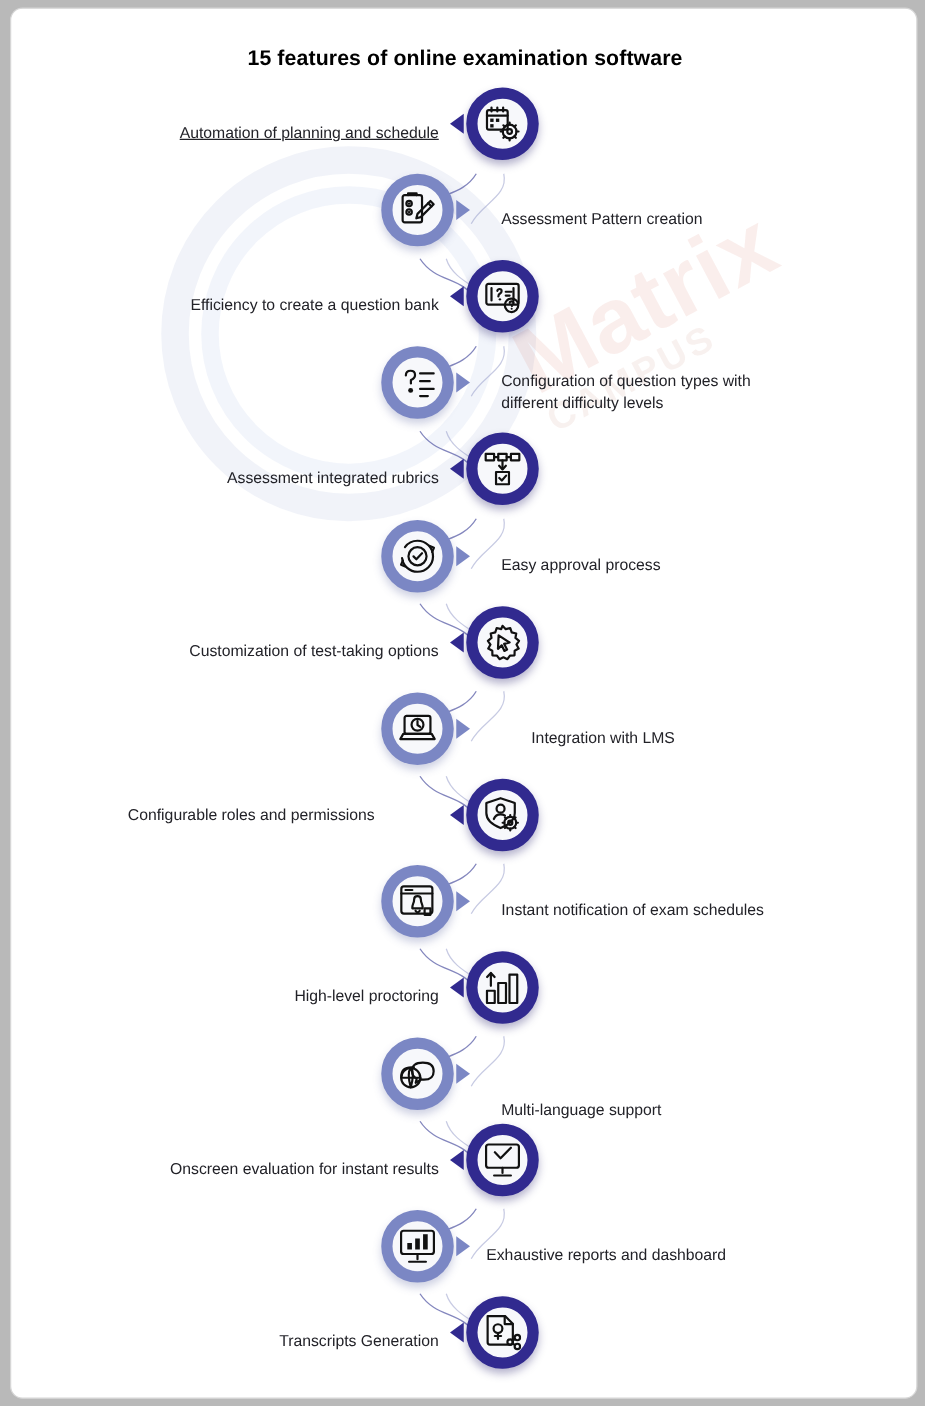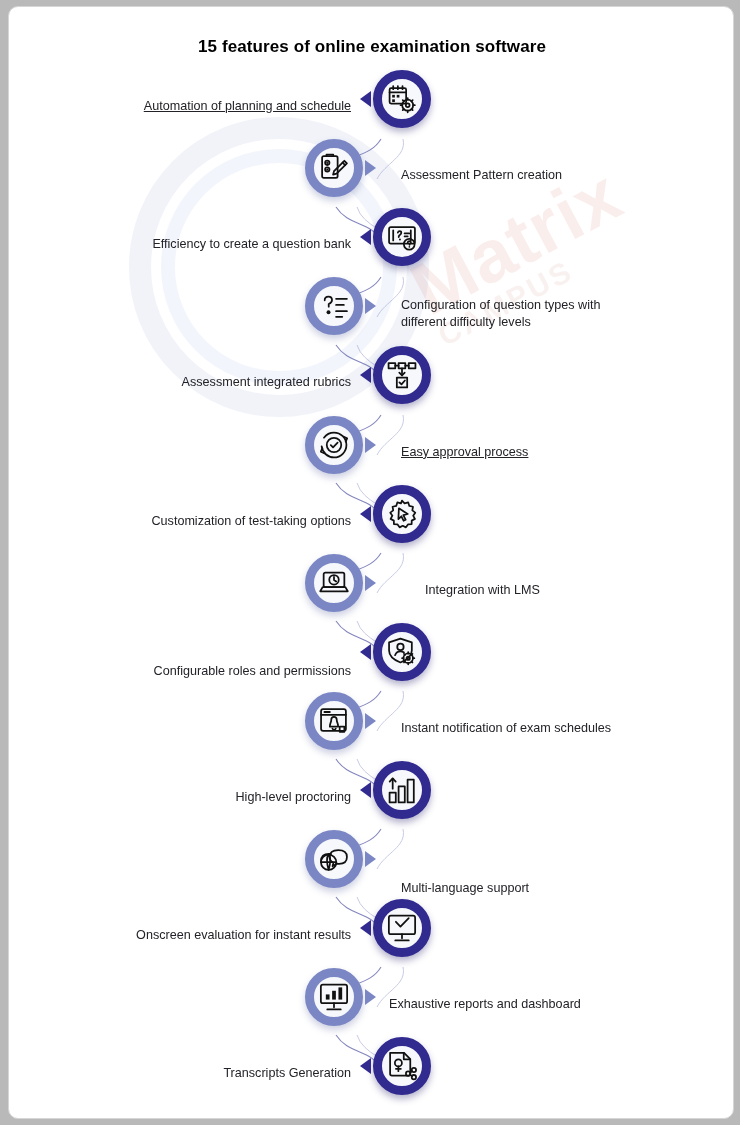--- a/index.html
+++ b/index.html
@@ -244,21 +244,21 @@
       <div class="node light" style="left: 296px; top: 408.5px;">
         <span class="nub"></span>
         <svg class="glyph" viewBox="0 0 29 29">
           <circle cx="14.5" cy="14.5" r="12" stroke="#111" stroke-width="1.7" fill="none" stroke-linecap="round" stroke-linejoin="round" stroke-dasharray="36 9"></circle>
      <circle cx="14.5" cy="14.5" r="7" stroke="#111" stroke-width="1.7" fill="none" stroke-linecap="round" stroke-linejoin="round"></circle>
      <path d="M11.4 14.6 L13.6 16.8 L18 12.2" stroke="#111" stroke-width="1.7" fill="none" stroke-linecap="round" stroke-linejoin="round"></path>
      <path d="M24 6.5 L27.2 8 L25.8 11.2" stroke="#111" stroke-width="1.7" fill="none" stroke-linecap="round" stroke-linejoin="round"></path>
      <path d="M5 22.5 L1.8 21 L3.2 17.8" stroke="#111" stroke-width="1.7" fill="none" stroke-linecap="round" stroke-linejoin="round"></path>
         </svg>
       </div>
-      <div class="label left-aligned" style="left: 392px; width: 240px; top: 436.5px; text-decoration: underline;">Easy approval process</div>
+      <div class="label left-aligned" style="left: 392px; width: 240px; top: 436.5px;">Easy approval process</div>
       <div class="node dark" style="left: 364px; top: 477.6px;">
         <span class="nub"></span>
         <svg class="glyph" viewBox="0 0 29 29">
           <path d="M14.5 1.6 L17 4.2 L20.5 3.3 L21.6 6.7 L25.1 7.5 L24.5 11 L27.3 13.2 L25.3 16.1 L27 19.2 L23.9 20.9 L23.8 24.4 L20.3 24.6 L18.3 27.4 L15.2 25.9 L12.2 27.4 L10.2 24.6 L6.7 24.4 L6.6 20.9 L3.5 19.2 L5.2 16.1 L3.2 13.2 L6 11 L5.4 7.5 L8.9 6.7 L10 3.3 L13.5 4.2 Z" stroke="#111" stroke-width="1.7" fill="none" stroke-linecap="round" stroke-linejoin="round"></path>
      <path d="M11.5 9 L20 14.5 L15.8 15.6 L18 20 L16 21 L13.9 16.7 L11 19.4 Z" stroke="#111" stroke-width="1.7" fill="none" stroke-linecap="round" stroke-linejoin="round"></path>
         </svg>
       </div>
       <div class="label right-aligned" style="right: 382px; width: 300px; top: 505.6px;">Customization of test-taking options</div>
       <div class="node light" style="left: 296px; top: 546.7px;">
         <span class="nub"></span>
@@ -274,21 +274,21 @@
         <span class="nub"></span>
         <svg class="glyph" viewBox="0 0 29 29">
           <path d="M13 1.5 L24 5.2 V13 q0 7.3 -11 11.6 Q2 20.3 2 13 V5.2 Z" stroke="#111" stroke-width="1.7" fill="none" stroke-linecap="round" stroke-linejoin="round"></path>
      <circle cx="13" cy="9.6" r="3.1" stroke="#111" stroke-width="1.7" fill="none" stroke-linecap="round" stroke-linejoin="round"></circle>
      <path d="M7.8 17.6 q1.4-3.6 5.2-3.6 2 0 3.4 1" stroke="#111" stroke-width="1.7" fill="none" stroke-linecap="round" stroke-linejoin="round"></path>
      <circle cx="20.5" cy="20.5" r="4.6" stroke="#111" stroke-width="1.7" fill="none" stroke-linecap="round" stroke-linejoin="round"></circle>
      <circle cx="20.5" cy="20.5" r="1.6" stroke="#111" stroke-width="1.7" fill="none" stroke-linecap="round" stroke-linejoin="round"></circle>
      <path d="M20.5 14.6 V16 M20.5 25 V26.4 M14.6 20.5 H16 M25 20.5 H26.4 M16.4 16.4 L17.4 17.4 M23.6 23.6 L24.6 24.6 M24.6 16.4 L23.6 17.4 M17.4 23.6 L16.4 24.6" stroke="#111" stroke-width="1.7" fill="none" stroke-linecap="round" stroke-linejoin="round"></path>
         </svg>
       </div>
-      <div class="label right-aligned" style="right: 382px; width: 300px; top: 656px;">Configurable roles and permissions</div>
+      <div class="label right-aligned" style="right: 382px; width: 300px; top: 637px; text-align: center;">Configurable roles and permissions</div>
       <div class="node light" style="left: 296px; top: 684.9px;">
         <span class="nub"></span>
         <svg class="glyph" viewBox="0 0 29 29">
           <rect x="2" y="3" width="24" height="21" rx="2" stroke="#111" stroke-width="1.7" fill="none" stroke-linecap="round" stroke-linejoin="round"></rect>
      <path d="M2 8.5 H26" stroke="#111" stroke-width="1.7" fill="none" stroke-linecap="round" stroke-linejoin="round"></path>
      <path d="M5.2 5.8 H10.5" stroke="#111" stroke-width="1.7" fill="none" stroke-linecap="round" stroke-linejoin="round"></path>
      <path d="M10.5 20 q0-2.2 0.6-3.5 0.8-1.8 0.8-3.4 0-2.6 2.6-2.6 2.6 0 2.6 2.6 0 1.6 0.8 3.4 0.6 1.3 0.6 3.5 Z" stroke="#111" stroke-width="1.7" fill="none" stroke-linecap="round" stroke-linejoin="round"></path>
      <path d="M13 21.8 q0.6 1.2 1.6 1.2 1 0 1.6-1.2" stroke="#111" stroke-width="1.7" fill="none" stroke-linecap="round" stroke-linejoin="round"></path>
      <path d="M20 20 L24.5 20 L24.5 25 L20 25 Z" stroke="#111" stroke-width="1.7" fill="none" stroke-linecap="round" stroke-linejoin="round"></path>
         </svg>

